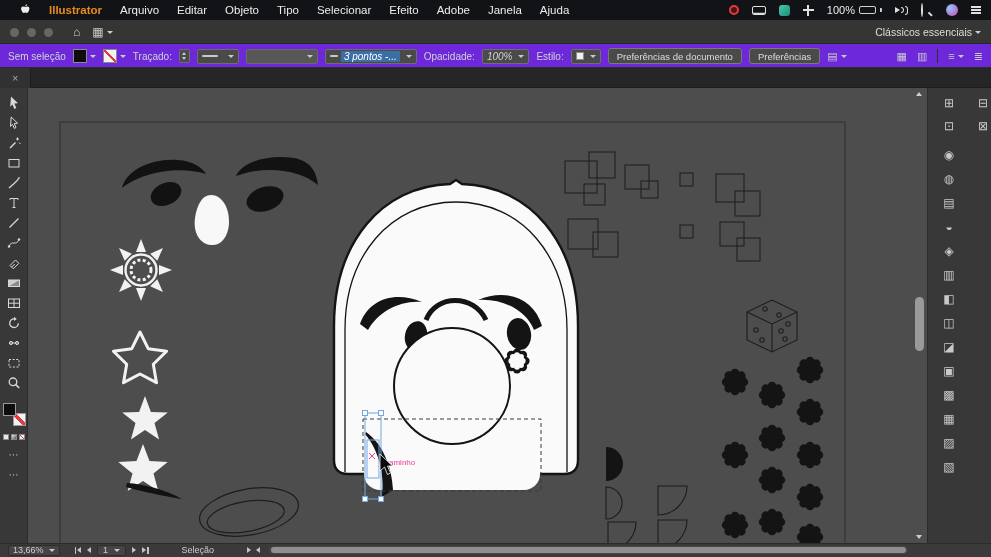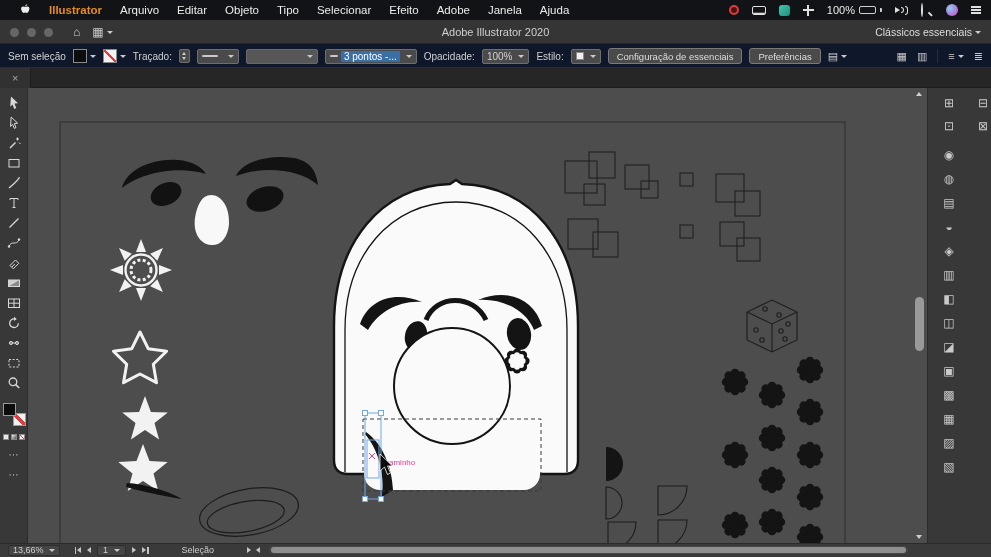--- a/index.html
+++ b/index.html
@@ -39,29 +39,29 @@
   .tb-title { position:absolute; left:0; right:0; text-align:center; color:#cfcfcf; font-size:11px; pointer-events:none; }
   .tb-rt { margin-left:auto; display:flex; align-items:center; gap:10px; z-index:2; }
   .ws { display:flex; align-items:center; font-size:10.5px; color:#dedede; }
   .searchbox { display:flex; align-items:center; gap:5px; width:145px; height:16px; background:#2b2b2b; border:1px solid #5a5a5a; border-radius:8px; padding:0 7px; }
   .searchbox input { background:transparent; border:none; outline:none; color:#bdbdbd; font-size:9.5px; width:110px; font-family:"Liberation Sans",sans-serif; }
   .mini-search { position:relative; width:9px; height:9px; flex:none; }
   .mini-search .lens { width:6px; height:6px; border:1.2px solid #9a9a9a; border-radius:50%; }
   .mini-search .tail { position:absolute; width:3.5px; height:1.2px; background:#9a9a9a; transform:rotate(45deg); left:5px; top:6.5px; }
 
   
-  .controlbar { height:24px; background:#0f172a; box-shadow: inset 0 -1px #2c2c2c; display:flex; align-items:center; padding:0 8px; gap:7px; font-size:10px; color:#d2d2d2; white-space:nowrap; }
+  .controlbar { height:24px; background:#6d28d9; box-shadow: inset 0 -1px #2c2c2c; display:flex; align-items:center; padding:0 8px; gap:7px; font-size:10px; color:#d2d2d2; white-space:nowrap; }
   .caret { display:inline-block; width:0; height:0; border-left:3px solid transparent; border-right:3px solid transparent; border-top:3.5px solid #c9c9c9; margin-left:3px; flex:none; }
   .sw { width:14px; height:14px; border:1px solid #8a8a8a; flex:none; }
   .sw-fill { background:#0d0d0d; }
   .sw-stroke { background: linear-gradient(45deg, transparent 43%, #e23b3b 43%, #e23b3b 57%, transparent 57%), #f2f2f2; }
   .stepper { display:inline-flex; flex-direction:column; justify-content:center; gap:1.5px; height:14px; padding:0 2.5px; background:#4a4a4a; border:1px solid #6e6e6e; border-radius:2px; }
   .stepper .up { width:0; height:0; border-left:2.5px solid transparent; border-right:2.5px solid transparent; border-bottom:3px solid #c9c9c9; }
   .stepper .dn { width:0; height:0; border-left:2.5px solid transparent; border-right:2.5px solid transparent; border-top:3px solid #c9c9c9; }
-  .cb-select { display:inline-flex; align-items:center; height:15px; background:#4a4a4a; border:1px solid #6e6e6e; border-radius:2px; padding:0 4px; gap:3px; }
+  .cb-select { display:inline-flex; align-items:center; height:15px; background:#4a4a4a; border:1px solid #6e6e6e; border-radius:2px; padding:0 4px; gap:3px;font-style:italic; }
   .cb-select.disabled { background:#575757; border-color:#6a6a6a; width:72px; }
   .mini-line { display:inline-block; width:16px; height:2px; background:#c9c9c9; border-radius:1px; }
   .brush-hl { background:#3a6ea5; color:#fff; padding:0 3px; border-radius:1px; }
   .mini-chip { width:8px; height:8px; background:#f0f0f0; border:1px solid #8a8a8a; }
   .cb-btn { height:16px; padding:0 8px; background:#4a4a4a; border:1px solid #7a7a7a; border-radius:3px; color:#dedede; display:inline-flex; align-items:center; font-size:9.5px; }
   .cb-ico { font-size:11px; color:#c9c9c9; display:inline-flex; align-items:center; }
   .cb-right { margin-left:auto; display:flex; align-items:center; gap:10px; }
   .vsep { width:1px; height:14px; background:#2e2e2e; }
 
   
@@ -163,21 +163,20 @@
 
 <div class="titlebar">
   <span class="tl"></span>
   <span class="tl"></span>
   <span class="tl"></span>
   <span class="tb-ico">⌂</span>
   <span class="tb-ico">
     <span>▦</span>
       <span class="caret"></span>
   </span>
-  <span class="tb-title">Adobe Illustrator 2020</span>
   <span class="tb-rt">
     <span class="ws">
       <span>Clássicos essenciais</span>
         <span class="caret"></span>
     </span>
   </span>
 </div>
 
 <div class="controlbar">
   <span>Sem seleção</span>
@@ -209,21 +208,21 @@
   <span>Opacidade:</span>
   <span class="cb-select">
     <span>100%</span>
       <span class="caret"></span>
   </span>
   <span>Estilo:</span>
   <span class="cb-select">
     <span class="mini-chip"></span>
       <span class="caret"></span>
   </span>
-  <span class="cb-btn">Configuração de essenciais</span>
+  <span class="cb-btn">Preferências de documento</span>
   <span class="cb-btn">Preferências</span>
   <span class="cb-ico">
     <span>▤</span>
       <span class="caret"></span>
   </span>
   <span class="cb-right">
     <span class="cb-ico">▦</span>
     <span class="cb-ico">▥</span>
     <span class="vsep"></span>
     <span class="cb-ico">

